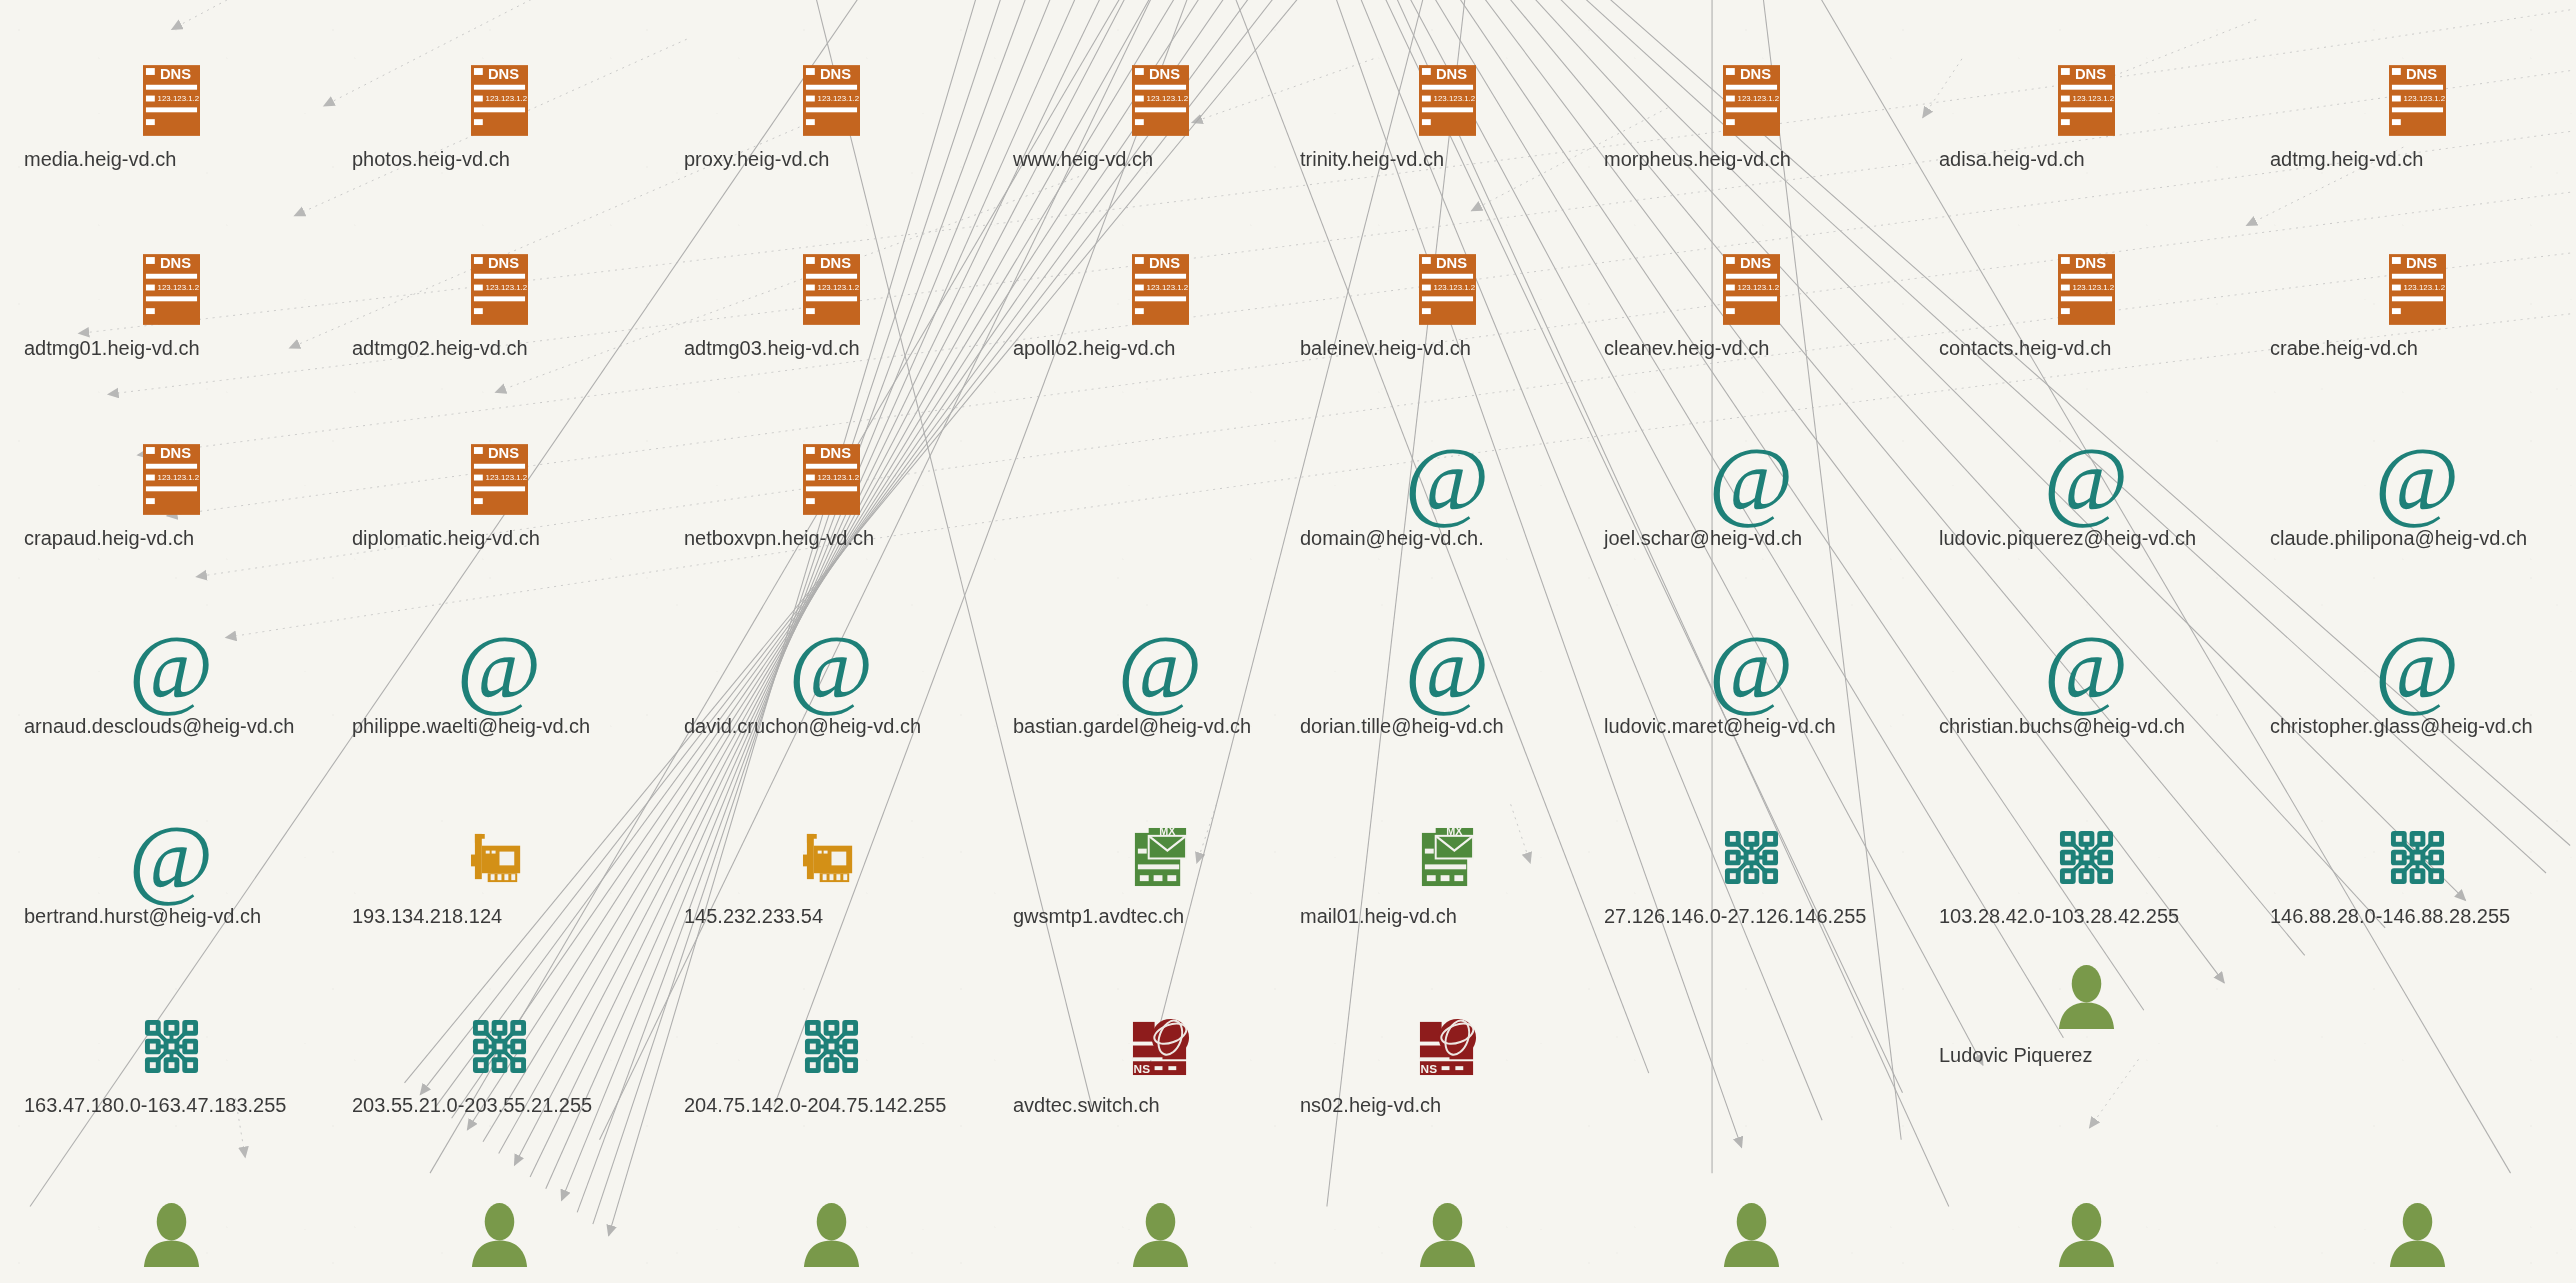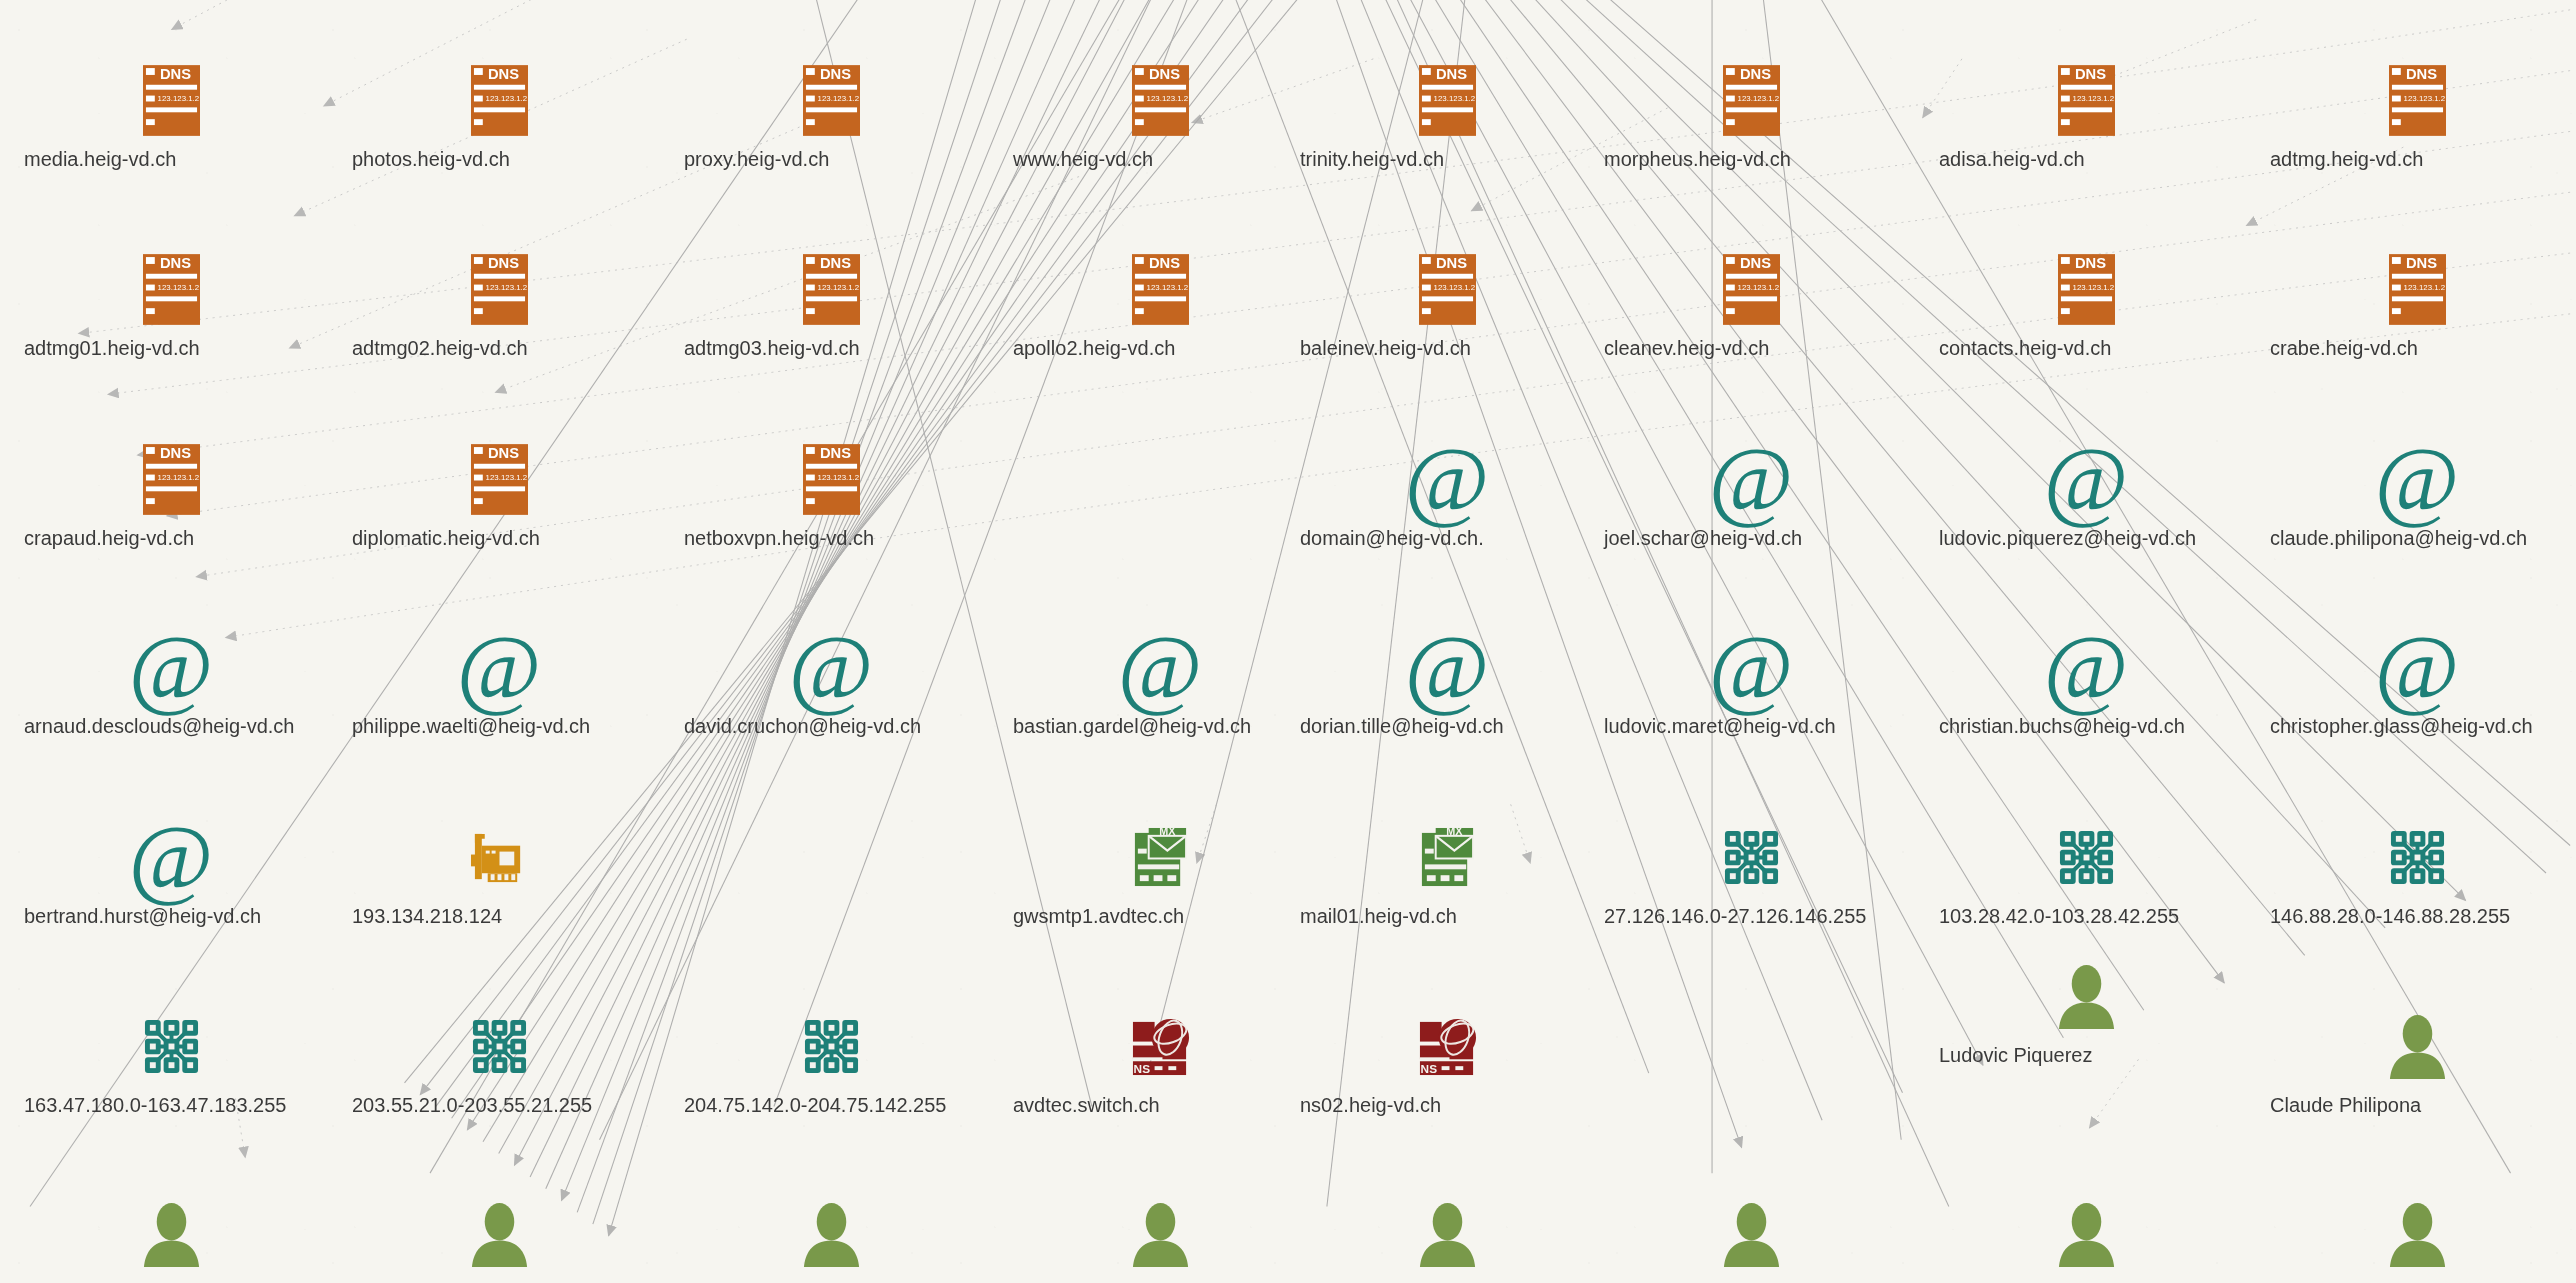--- a/index.html
+++ b/index.html
@@ -549,20 +549,39 @@
             <rect x="17" y="23" width="4" height="3" fill="#f3f2ed"></rect>
             <rect x="23" y="23" width="4" height="3" fill="#f3f2ed"></rect>
             <rect x="22" y="47" width="4" height="6" fill="#f3f2ed"></rect>
             <rect x="29" y="47" width="4" height="6" fill="#f3f2ed"></rect>
             <rect x="36" y="47" width="4" height="6" fill="#f3f2ed"></rect>
             <rect x="43" y="47" width="4" height="6" fill="#f3f2ed"></rect>
           </svg>
         </div>
         <div class="label">193.134.218.124</div>
       </div>
+      <div class="node" style="left: 831px; top: 814px;">
+        <div class="glyph">
+          <svg width="61" height="59" viewBox="0 0 62 60" xmlns="http://www.w3.org/2000/svg">
+            <rect x="6" y="6" width="7" height="46" fill="#d39016"></rect>
+            <path d="M6 6 h10 v5 h-5 v4 h-5 z" fill="#d39016"></path>
+            <rect x="2" y="27" width="6" height="12" fill="#d39016"></rect>
+            <rect x="13" y="18" width="39" height="28" fill="#d39016"></rect>
+            <rect x="19" y="46" width="30" height="9" fill="#d39016"></rect>
+            <rect x="31" y="24" width="15" height="14" fill="#f3f2ed"></rect>
+            <rect x="17" y="23" width="4" height="3" fill="#f3f2ed"></rect>
+            <rect x="23" y="23" width="4" height="3" fill="#f3f2ed"></rect>
+            <rect x="22" y="47" width="4" height="6" fill="#f3f2ed"></rect>
+            <rect x="29" y="47" width="4" height="6" fill="#f3f2ed"></rect>
+            <rect x="36" y="47" width="4" height="6" fill="#f3f2ed"></rect>
+            <rect x="43" y="47" width="4" height="6" fill="#f3f2ed"></rect>
+          </svg>
+        </div>
+        <div class="label">145.232.233.54</div>
+      </div>
       <div class="node" style="left: 1160px; top: 814px;">
         <div class="glyph">
           <svg width="61" height="65" viewBox="0 0 62 66" xmlns="http://www.w3.org/2000/svg">
             <rect x="5" y="8" width="46" height="54" fill="#4f8a3d"></rect>
             <rect x="8" y="24" width="9" height="5" fill="#f3f2ed"></rect>
             <rect x="8" y="40" width="42" height="5" fill="#f3f2ed"></rect>
             <rect x="10" y="51" width="9" height="6" fill="#f3f2ed"></rect>
             <rect x="24" y="51" width="9" height="6" fill="#f3f2ed"></rect>
             <rect x="38" y="51" width="9" height="6" fill="#f3f2ed"></rect>
             <rect x="19" y="3" width="38" height="31" fill="#4f8a3d"></rect>
@@ -816,97 +835,88 @@
       </div>
       <div class="node" style="left: 2086px; top: 953px;">
         <div class="glyph">
           <svg width="63" height="69" viewBox="0 0 64 70" xmlns="http://www.w3.org/2000/svg">
             <ellipse cx="32" cy="22" rx="15" ry="19" fill="#79994a"></ellipse>
             <path d="M32 41 C11 41 5 56 4 68 L60 68 C59 56 53 41 32 41 Z" fill="#79994a"></path>
           </svg>
         </div>
         <div class="label">Ludovic Piquerez</div>
       </div>
-      <div class="node" style="left: 2417px; top: 1003px;">
+      <div class="node" style="left: 171px; top: 1191px;">
         <div class="glyph">
           <svg width="63" height="69" viewBox="0 0 64 70" xmlns="http://www.w3.org/2000/svg">
             <ellipse cx="32" cy="22" rx="15" ry="19" fill="#79994a"></ellipse>
             <path d="M32 41 C11 41 5 56 4 68 L60 68 C59 56 53 41 32 41 Z" fill="#79994a"></path>
           </svg>
         </div>
-        <div class="label">Claude Philipona</div>
-      </div>
-      <div class="node" style="left: 171px; top: 1191px;">
+        <div class="label">Arnaud Desclouds</div>
+      </div>
+      <div class="node" style="left: 499px; top: 1191px;">
         <div class="glyph">
           <svg width="63" height="69" viewBox="0 0 64 70" xmlns="http://www.w3.org/2000/svg">
             <ellipse cx="32" cy="22" rx="15" ry="19" fill="#79994a"></ellipse>
             <path d="M32 41 C11 41 5 56 4 68 L60 68 C59 56 53 41 32 41 Z" fill="#79994a"></path>
           </svg>
         </div>
-        <div class="label">Arnaud Desclouds</div>
-      </div>
-      <div class="node" style="left: 499px; top: 1191px;">
+        <div class="label">Philippe Waelti</div>
+      </div>
+      <div class="node" style="left: 831px; top: 1191px;">
         <div class="glyph">
           <svg width="63" height="69" viewBox="0 0 64 70" xmlns="http://www.w3.org/2000/svg">
             <ellipse cx="32" cy="22" rx="15" ry="19" fill="#79994a"></ellipse>
             <path d="M32 41 C11 41 5 56 4 68 L60 68 C59 56 53 41 32 41 Z" fill="#79994a"></path>
           </svg>
         </div>
-        <div class="label">Philippe Waelti</div>
-      </div>
-      <div class="node" style="left: 831px; top: 1191px;">
+        <div class="label">David Cruchon</div>
+      </div>
+      <div class="node" style="left: 1160px; top: 1191px;">
         <div class="glyph">
           <svg width="63" height="69" viewBox="0 0 64 70" xmlns="http://www.w3.org/2000/svg">
             <ellipse cx="32" cy="22" rx="15" ry="19" fill="#79994a"></ellipse>
             <path d="M32 41 C11 41 5 56 4 68 L60 68 C59 56 53 41 32 41 Z" fill="#79994a"></path>
           </svg>
         </div>
-        <div class="label">David Cruchon</div>
-      </div>
-      <div class="node" style="left: 1160px; top: 1191px;">
+        <div class="label">Bastian Gardel</div>
+      </div>
+      <div class="node" style="left: 1447px; top: 1191px;">
         <div class="glyph">
           <svg width="63" height="69" viewBox="0 0 64 70" xmlns="http://www.w3.org/2000/svg">
             <ellipse cx="32" cy="22" rx="15" ry="19" fill="#79994a"></ellipse>
             <path d="M32 41 C11 41 5 56 4 68 L60 68 C59 56 53 41 32 41 Z" fill="#79994a"></path>
           </svg>
         </div>
-        <div class="label">Bastian Gardel</div>
-      </div>
-      <div class="node" style="left: 1447px; top: 1191px;">
+        <div class="label">Tille Dorian</div>
+      </div>
+      <div class="node" style="left: 1751px; top: 1191px;">
         <div class="glyph">
           <svg width="63" height="69" viewBox="0 0 64 70" xmlns="http://www.w3.org/2000/svg">
             <ellipse cx="32" cy="22" rx="15" ry="19" fill="#79994a"></ellipse>
             <path d="M32 41 C11 41 5 56 4 68 L60 68 C59 56 53 41 32 41 Z" fill="#79994a"></path>
           </svg>
         </div>
-        <div class="label">Tille Dorian</div>
-      </div>
-      <div class="node" style="left: 1751px; top: 1191px;">
+        <div class="label">Ludovic Maret</div>
+      </div>
+      <div class="node" style="left: 2086px; top: 1191px;">
         <div class="glyph">
           <svg width="63" height="69" viewBox="0 0 64 70" xmlns="http://www.w3.org/2000/svg">
             <ellipse cx="32" cy="22" rx="15" ry="19" fill="#79994a"></ellipse>
             <path d="M32 41 C11 41 5 56 4 68 L60 68 C59 56 53 41 32 41 Z" fill="#79994a"></path>
           </svg>
         </div>
-        <div class="label">Ludovic Maret</div>
-      </div>
-      <div class="node" style="left: 2086px; top: 1191px;">
+        <div class="label">Christian Buchs</div>
+      </div>
+      <div class="node" style="left: 2417px; top: 1191px;">
         <div class="glyph">
           <svg width="63" height="69" viewBox="0 0 64 70" xmlns="http://www.w3.org/2000/svg">
             <ellipse cx="32" cy="22" rx="15" ry="19" fill="#79994a"></ellipse>
             <path d="M32 41 C11 41 5 56 4 68 L60 68 C59 56 53 41 32 41 Z" fill="#79994a"></path>
           </svg>
         </div>
-        <div class="label">Christian Buchs</div>
-      </div>
-      <div class="node" style="left: 2417px; top: 1191px;">
-        <div class="glyph">
-          <svg width="63" height="69" viewBox="0 0 64 70" xmlns="http://www.w3.org/2000/svg">
-            <ellipse cx="32" cy="22" rx="15" ry="19" fill="#79994a"></ellipse>
-            <path d="M32 41 C11 41 5 56 4 68 L60 68 C59 56 53 41 32 41 Z" fill="#79994a"></path>
-          </svg>
-        </div>
         <div class="label">Christopher Glass</div>
       </div>
     </div>
 
 </div>
 
 
 </body></html>

